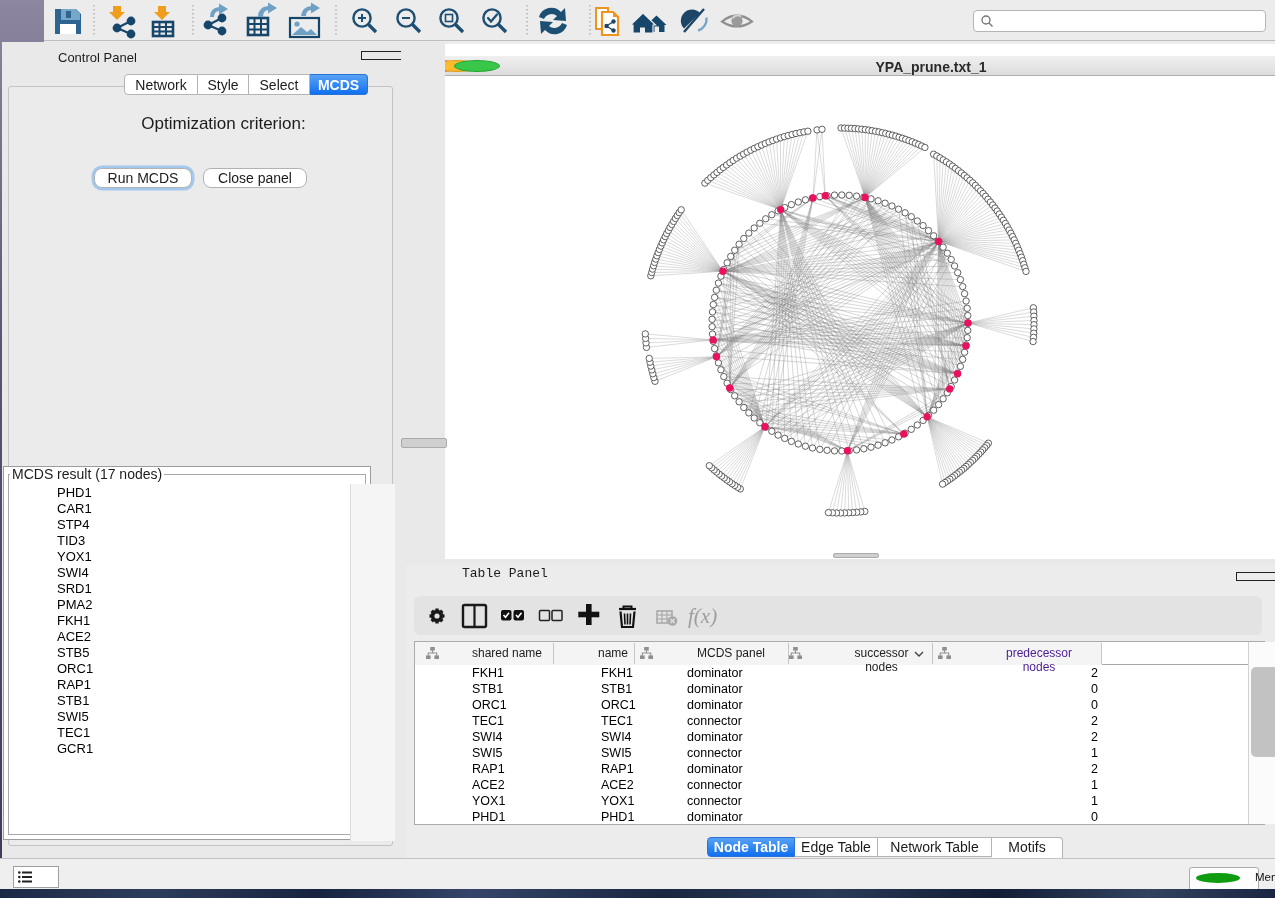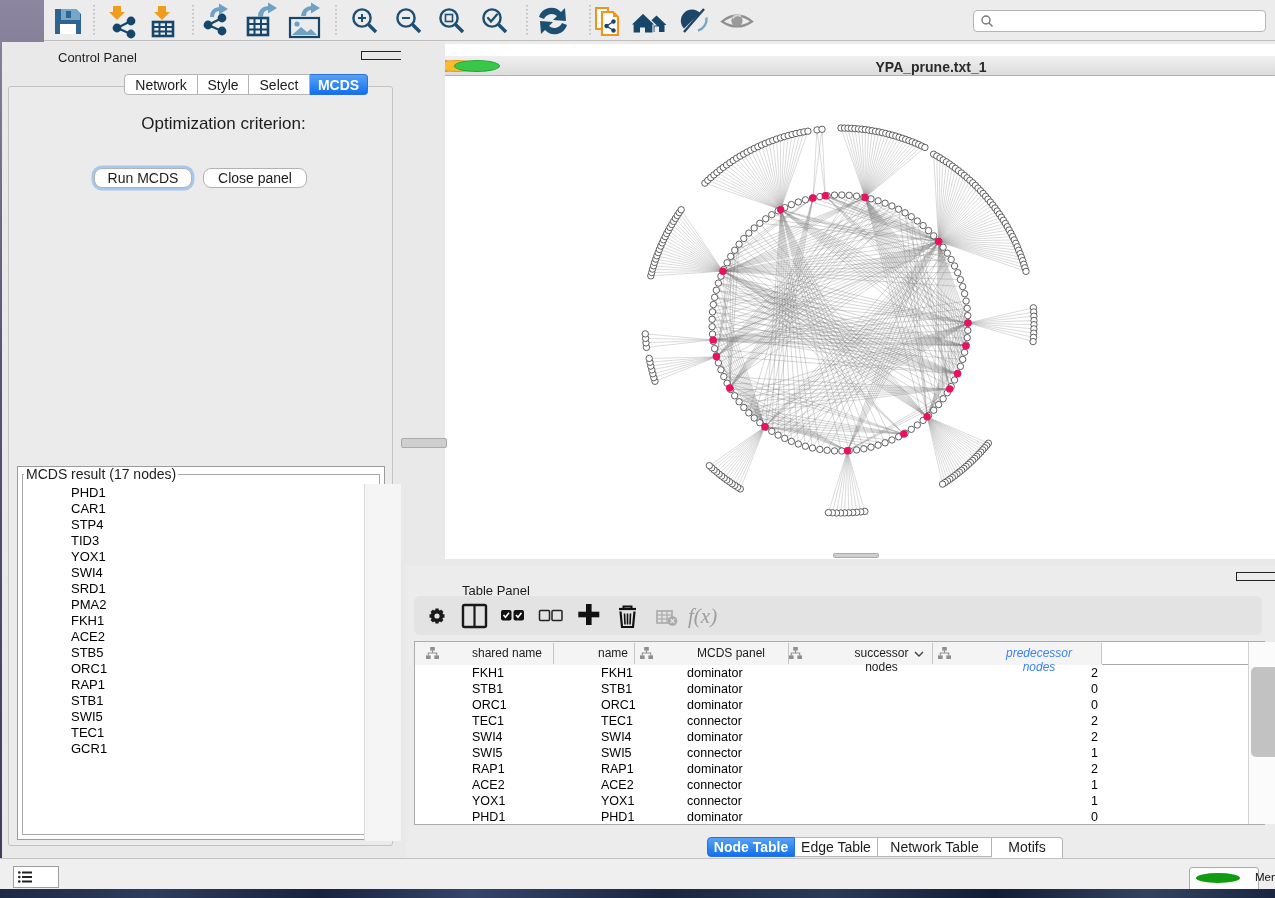--- a/index.html
+++ b/index.html
@@ -160,21 +160,21 @@
 
   <div class="abs" style="left:78px;top:32px;white-space:nowrap;">
     <span class="tab first" style="width:74px">Network</span><span class="tab" style="width:51px">Style</span><span class="tab" style="width:61px">Select</span><span class="tab last sel" style="width:58px">MCDS</span>
   </div>
   <div class="abs" style="left:0;top:72px;width:399px;text-align:center;font-size:17px;">Optimization criterion:</div>
 
 
   <div class="btn" style="left:92px;top:126px;width:98px;box-shadow:0 0 0 2.5px #a5c8ee;">Run MCDS</div>
   <div class="btn" style="left:201px;top:126px;width:104px;">Close panel</div>
 
-  <div class="abs" style="left:15px;top:424px;width:368px;height:374px;background:#fff;border:1px solid #9c9c9c;">
+  <div class="abs" style="left:1px;top:424px;width:368px;height:374px;background:#fff;border:1px solid #9c9c9c;">
     <fieldset style="position:absolute;left:4px;top:-1px;width:358px;height:369px;border:1px solid #a8a8a8;border-radius:0;">
       <legend style="font-size:14px;padding:0 2px;margin-left:1px;">MCDS result (17 nodes)</legend>
     </fieldset>
     <div class="abs" style="left:9px;top:18px;font-size:13px;line-height:16px;color:#000;">PHD1<br>CAR1<br>STP4<br>TID3<br>YOX1<br>SWI4<br>SRD1<br>PMA2<br>FKH1<br>ACE2<br>STB5<br>ORC1<br>RAP1<br>STB1<br>SWI5<br>TEC1<br>GCR1</div>
     <div class="abs" style="left:346px;top:17px;width:17px;height:357px;background:#f5f5f5;border-left:1px solid #dcdcdc;"></div>
   </div>
 </div>
 
 <div class="abs" style="left:406px;top:44px;width:869px;height:515px;background:#fff;border-left:1px solid #a8a8a8;">
   <div class="abs" style="left:0;top:12px;width:869px;height:20px;background:linear-gradient(#f0f0f0,#dcdcdc);border-bottom:1px solid #b0b0b0;font-weight:bold;">
@@ -978,21 +978,21 @@
 <circle cx="938.6" cy="241.4" r="3.7" fill="#ea1160"></circle>
 </g>
   </svg>
 
 <div class="abs" style="left:401px;top:42px;width:5px;height:816px;background:#e9e9e9;"></div>
 <div class="abs" style="left:401px;top:438px;width:4px;height:10px;background:#cfcfcf;border:1px solid #aaa;border-radius:2px;"></div>
 <div class="abs" style="left:406px;top:559px;width:869px;height:6px;background:#e9e9e9;"></div>
 <div class="abs" style="left:833px;top:553px;width:10px;height:5px;background:#cfcfcf;border:1px solid #aaa;border-radius:2px;"></div>
 
 <div class="abs" style="left:406px;top:565px;width:869px;height:293px;background:#ececec;">
-  <div class="abs" style="left:12px;top:18px;font-size:13px;">Table Panel</div>
+  <div class="abs" style="left:12px;top:1px;font-size:13px;font-family:Liberation Mono, monospace;">Table Panel</div>
   <div class="abs" style="left:830px;top:7px;width:9px;height:9px;border:1.5px solid #222;"></div>
   <div class="abs" style="left:846px;top:1px;font-size:14px;font-weight:bold;color:#111;">✖</div>
 
   <div class="abs" style="left:8px;top:31px;width:848px;height:39px;background:#e3e3e3;border-radius:6px;">
   <svg width="848" height="39" viewBox="0 0 848 39" style="position:absolute;left:0;top:0">
 
   <g fill="#1a1a1a">
     <circle cx="23" cy="20" r="6.2"></circle>
     <g stroke="#1a1a1a" stroke-width="3.4">
       <line x1="23" y1="12.5" x2="23" y2="27.5"></line>
@@ -1079,21 +1079,21 @@
               <rect x="8.4" y="8.4" width="4.6" height="3.6"></rect>
               <path d="M6.5 3.6 L6.5 6 M2.3 8.4 L2.3 6 L10.7 6 L10.7 8.4" stroke="#8e8e8e" fill="none" stroke-width="1.1"></path>
             </g>
     </g>
     <path d="M500 10 L504 14 L508 10" fill="none" stroke="#444" stroke-width="1.4"></path>
   </svg>
   <div class="abs" style="left:1px;top:4px;width:138px;text-align:center;font-size:12px;color:#1c1c1c;">shared name</div>
   <div class="abs" style="left:139px;top:4px;width:70px;text-align:center;font-size:12px;color:#1c1c1c;">name</div>
   <div class="abs" style="left:224px;top:4px;width:140px;text-align:center;font-size:12px;color:#1c1c1c;">MCDS panel</div>
   <div class="abs" style="left:389px;top:4px;width:111px;text-align:center;font-size:12px;color:#1c1c1c;">successor nodes</div>
-  <div class="abs" style="left:532px;top:4px;width:140px;text-align:center;font-size:12px;color:#3b82f6;font-style:italic;">predecessor nodes</div>
+  <div class="abs" style="left:532px;top:4px;width:140px;text-align:center;font-size:12px;color:#4c1d95;">predecessor nodes</div>
 </div>
 <div class="abs" style="left:13px;top:23px;font-size:12.5px;line-height:16px;color:#000;">FKH1<br>STB1<br>ORC1<br>TEC1<br>SWI4<br>SWI5<br>RAP1<br>ACE2<br>YOX1<br>PHD1</div>
 <div class="abs" style="left:142px;top:23px;font-size:12.5px;line-height:16px;color:#000;">FKH1<br>STB1<br>ORC1<br>TEC1<br>SWI4<br>SWI5<br>RAP1<br>ACE2<br>YOX1<br>PHD1</div>
 <div class="abs" style="left:228px;top:23px;font-size:12.5px;line-height:16px;color:#000;">dominator<br>dominator<br>dominator<br>connector<br>dominator<br>connector<br>dominator<br>connector<br>connector<br>dominator</div>
 <div class="abs" style="left:517px;top:23px;width:166px;text-align:right;font-size:12.5px;line-height:16px;color:#000;">2<br>0<br>0<br>2<br>2<br>1<br>2<br>1<br>1<br>0</div>
 <div class="abs" style="left:833px;top:0;width:18px;height:182px;background:#fbfbfb;border-left:1px solid #d2d2d2;"></div>
 <div class="abs" style="left:836px;top:25px;width:10px;height:90px;background:#c2c2c2;border-radius:5px;"></div>
 
   </div>
 

